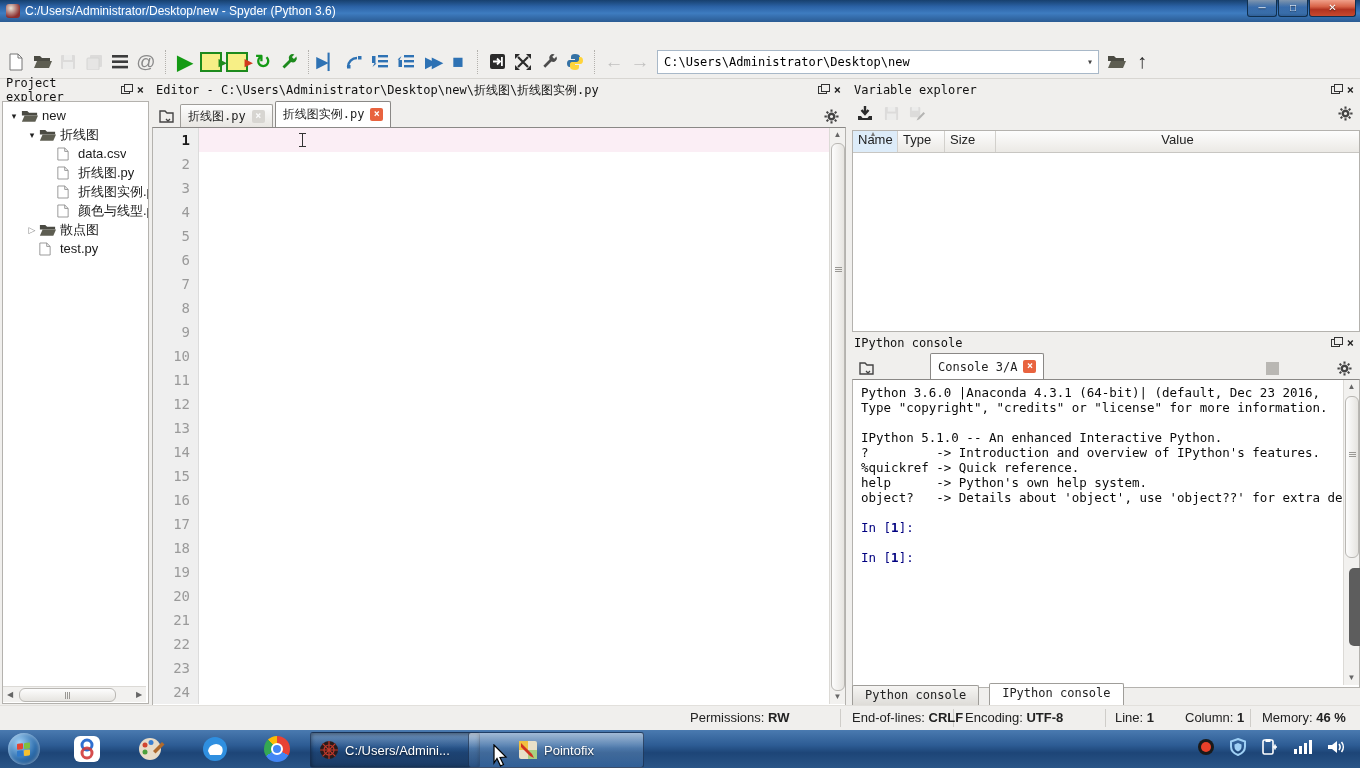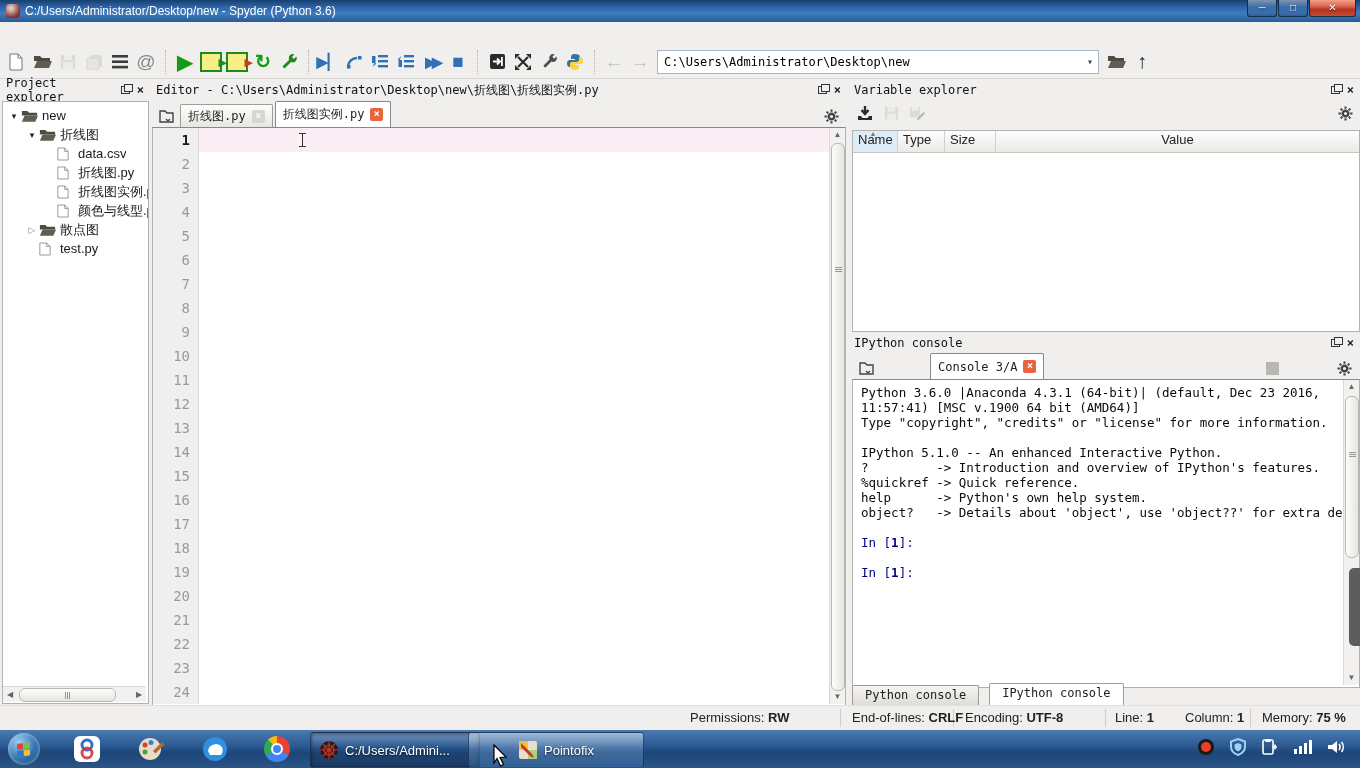--- a/index.html
+++ b/index.html
@@ -541,21 +541,20 @@
           <circle cx="8" cy="8" r="3" fill="none" stroke="#444" stroke-width="2.6"></circle>
           <g stroke="#444" stroke-width="2.2">
             <path d="M8 .5V3M8 13v2.5M.5 8H3M13 8h2.5M2.8 2.8l1.7 1.7M11.5 11.5l1.7 1.7M2.8 13.2l1.7-1.7M11.5 4.5l1.7-1.7"></path>
           </g>
         </svg>
       </div>
   </div>
   <div class="content-box" style="left:852px;top:379px;width:506px;height:307px;border-top:1px solid #8a8886;">
     <div id="console-out" style="left:0;top:0;width:488px;height:300px;">
         <div class="cline">Python 3.6.0 |Anaconda 4.3.1 (64-bit)| (default, Dec 23 2016,</div>
-        <div class="cline">11:57:41) [MSC v.1900 64 bit (AMD64)]</div>
         <div class="cline">Type "copyright", "credits" or "license" for more information.</div>
         <div class="cline">&nbsp;</div>
         <div class="cline">IPython 5.1.0 -- An enhanced Interactive Python.</div>
         <div class="cline">?         -&gt; Introduction and overview of IPython's features.</div>
         <div class="cline">%quickref -&gt; Quick reference.</div>
         <div class="cline">help      -&gt; Python's own help system.</div>
         <div class="cline">object?   -&gt; Details about 'object', use 'object??' for extra details.</div>
         <div class="cline">&nbsp;</div>
         <div class="cline prompt">In [<b>1</b>]:</div>
         <div class="cline">&nbsp;</div>
@@ -577,21 +576,21 @@
   <div id="statusbar">
     <div class="ssep" style="left:840px;"></div>
     <div class="ssep" style="left:953px;"></div>
     <div class="ssep" style="left:1105px;"></div>
     <div class="ssep" style="left:1250px;"></div>
   <span class="sitem" style="left: 690px;">Permissions: <b>RW</b></span>
       <span class="sitem" style="left: 852px;">End-of-lines: <b>CRLF</b></span>
       <span class="sitem" style="left: 965px;">Encoding: <b>UTF-8</b></span>
       <span class="sitem" style="left: 1115px;">Line: <b>1</b></span>
       <span class="sitem" style="left: 1185px;">Column: <b>1</b></span>
-      <span class="sitem" style="left: 1262px;">Memory: <b>75 %</b></span>
+      <span class="sitem" style="left: 1262px;">Memory: <b>46 %</b></span>
     </div>
 
   <div id="edge-blob"></div>
 
   <div id="taskbar">
     <div id="start-orb">
       <span class="flag">
           <i style="background:#e54432;"></i>
           <i style="background:#7fbf3f;"></i>
           <i style="background:#2f79c9;"></i>

